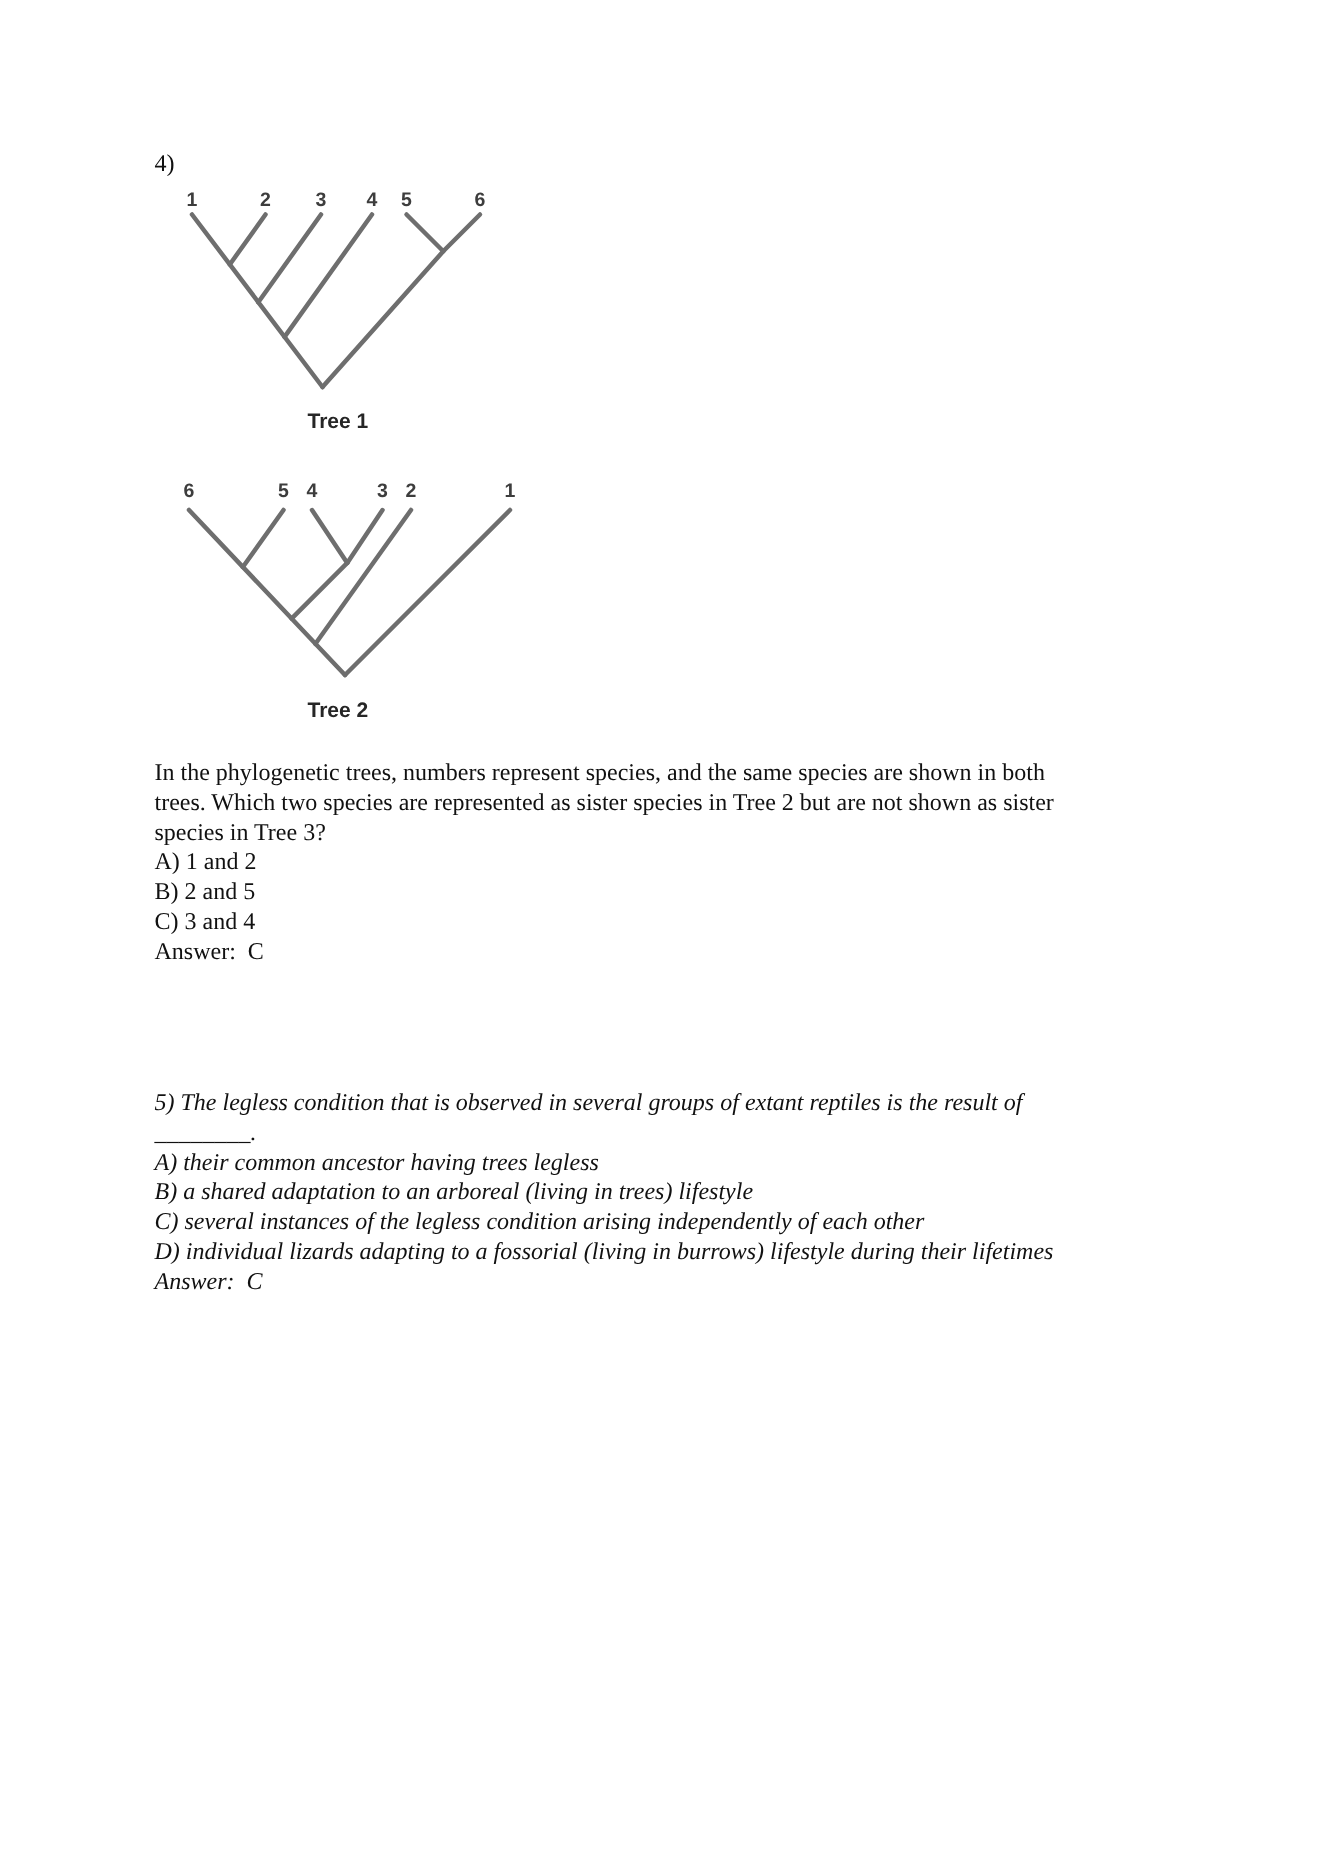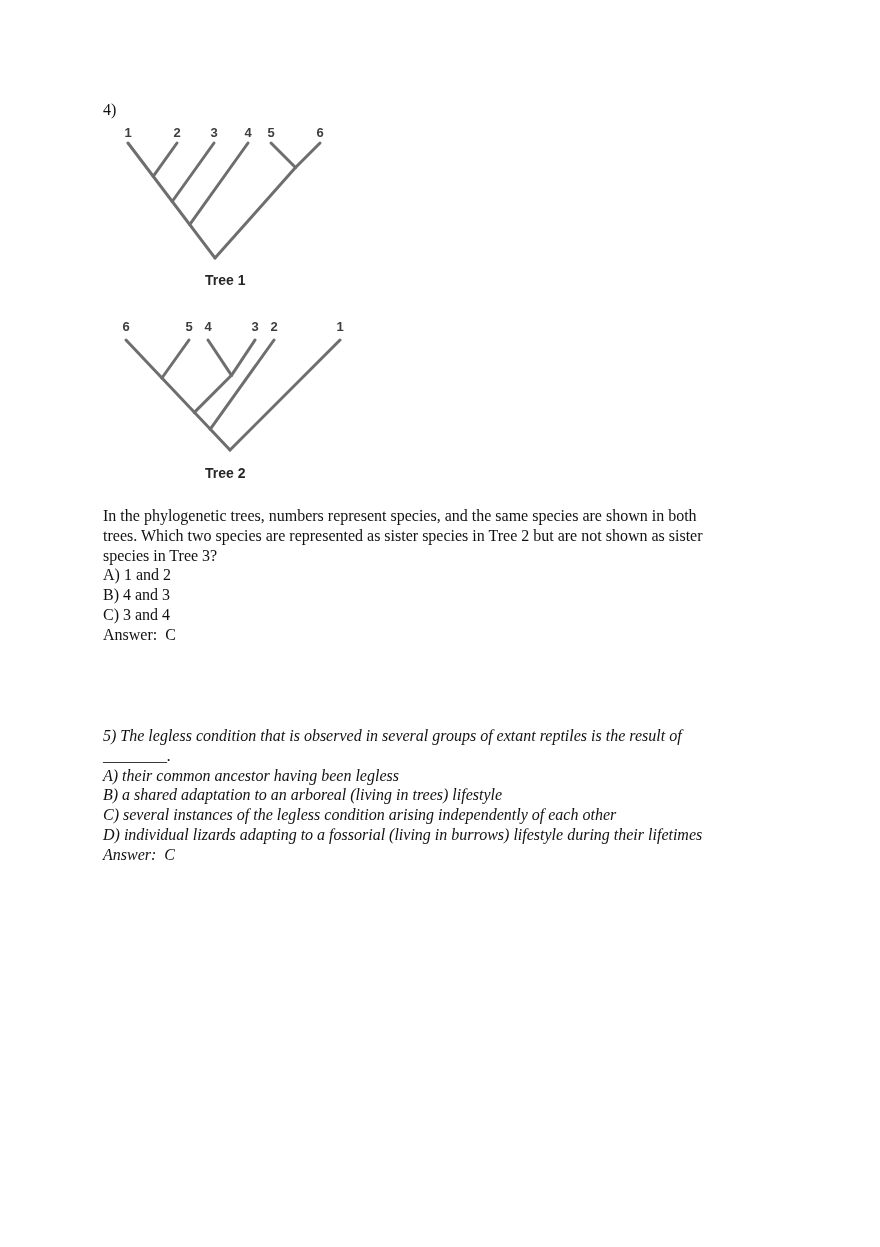--- a/index.html
+++ b/index.html
@@ -103,28 +103,28 @@
     <text class="tip-label" x="230" y="16">1</text>
 
     <text class="tree-caption" x="95" y="163">Tree 2</text>
   </svg>
 
   <div class="abs textblock" style="top:506px;">
     <div>In the phylogenetic trees, numbers represent species, and the same species are shown in both</div>
     <div>trees. Which two species are represented as sister species in Tree 2 but are not shown as sister</div>
     <div>species in Tree 3?</div>
     <div>A) 1 and 2</div>
-    <div>B) 4 and 3</div>
+    <div>B) 2 and 5</div>
     <div>C) 3 and 4</div>
     <div>Answer:  C</div>
   </div>
 
   <div class="abs textblock" style="top:726px;font-style:italic;">
     <div>5) The legless condition that is observed in several groups of extant reptiles is the result of</div>
     <div>________.</div>
-    <div>A) their common ancestor having been legless</div>
+    <div>A) their common ancestor having trees legless</div>
     <div>B) a shared adaptation to an arboreal (living in trees) lifestyle</div>
     <div>C) several instances of the legless condition arising independently of each other</div>
     <div>D) individual lizards adapting to a fossorial (living in burrows) lifestyle during their lifetimes</div>
     <div>Answer:  C</div>
   </div>
 
 </div>
 
 </body></html>

